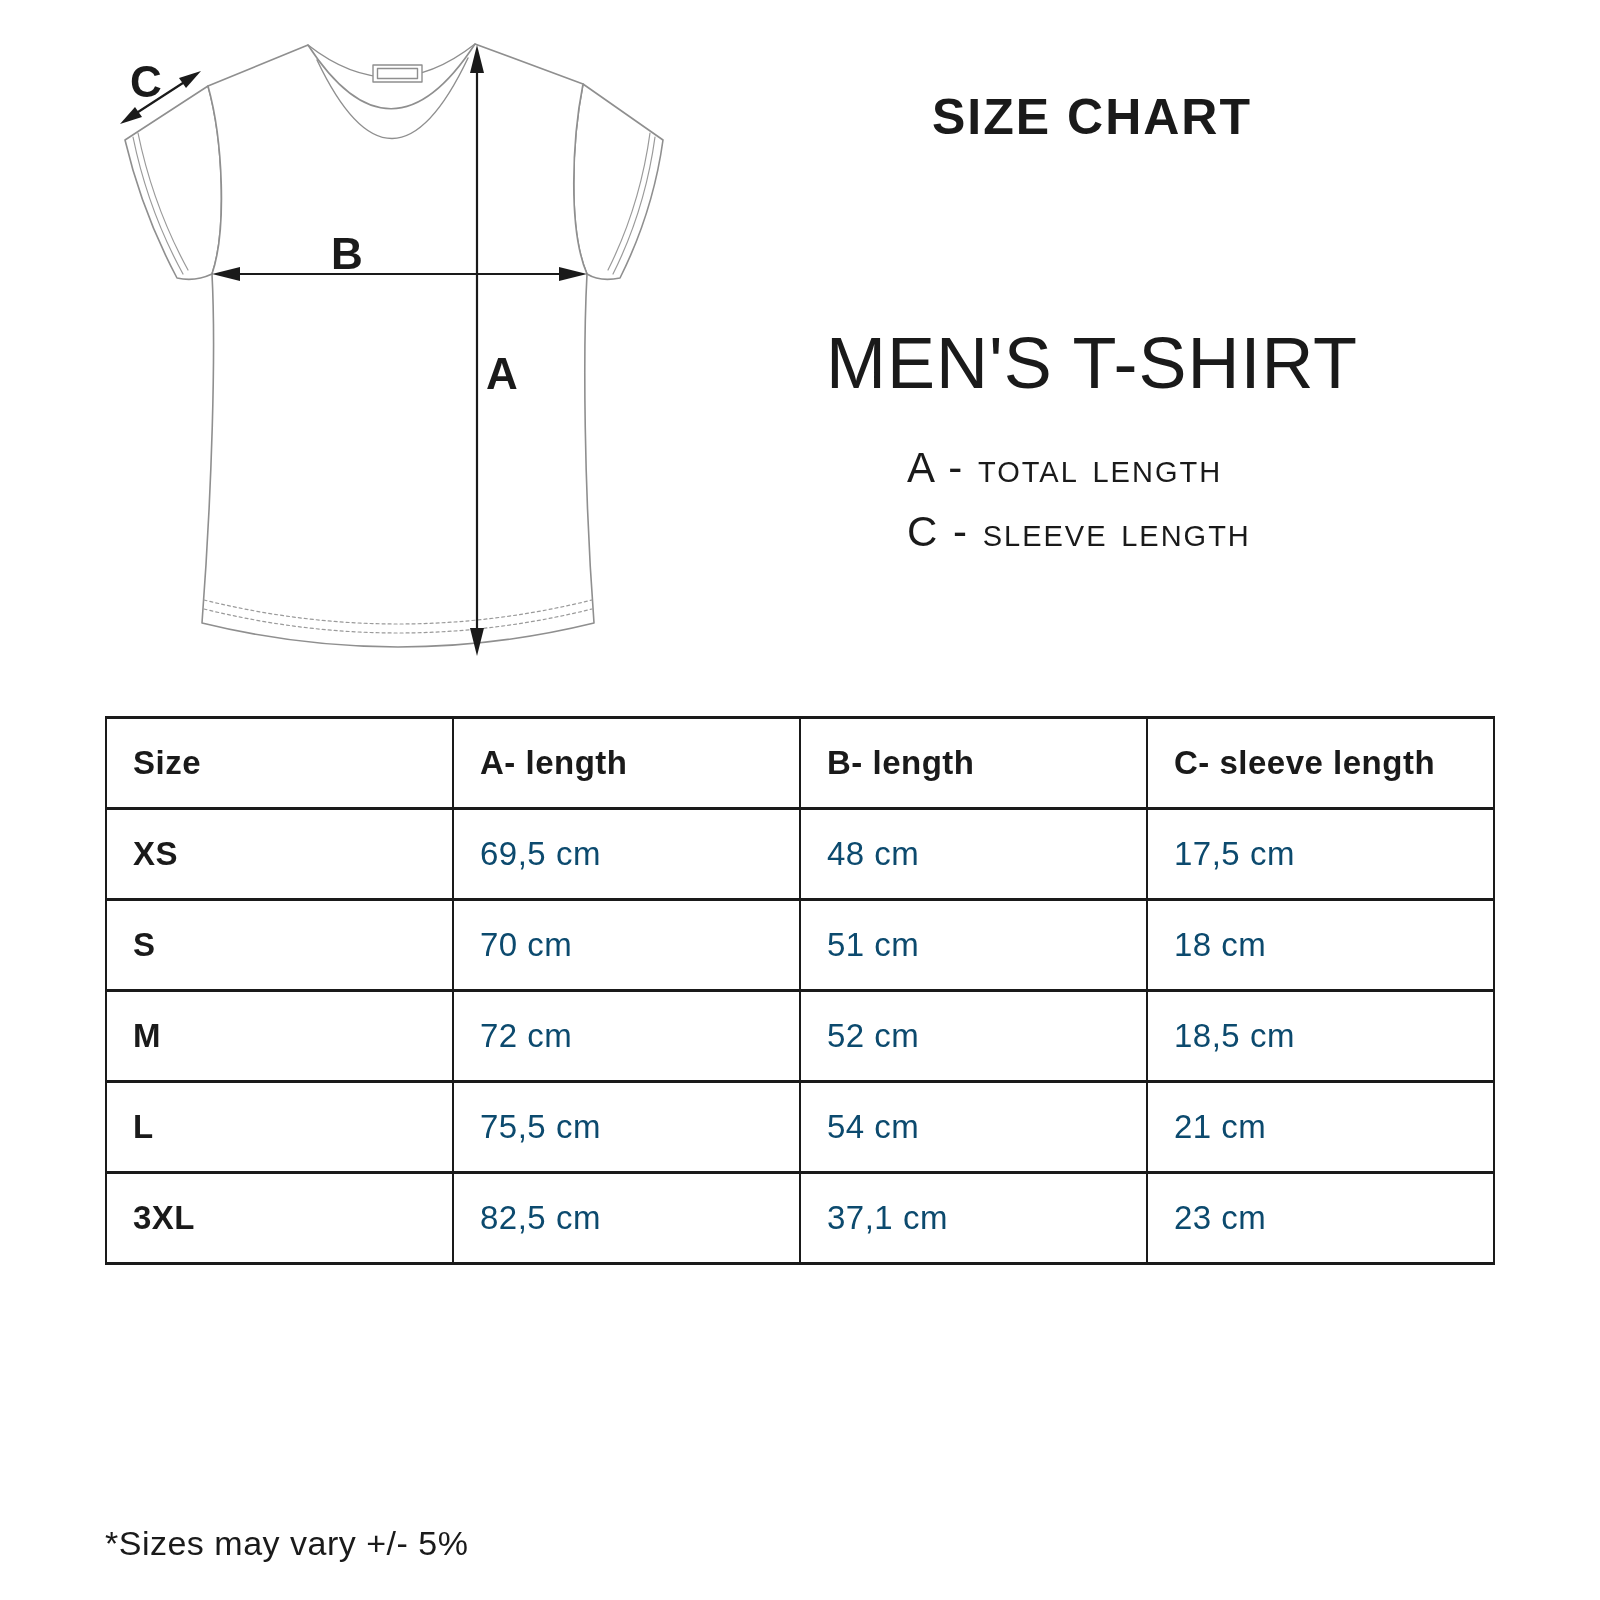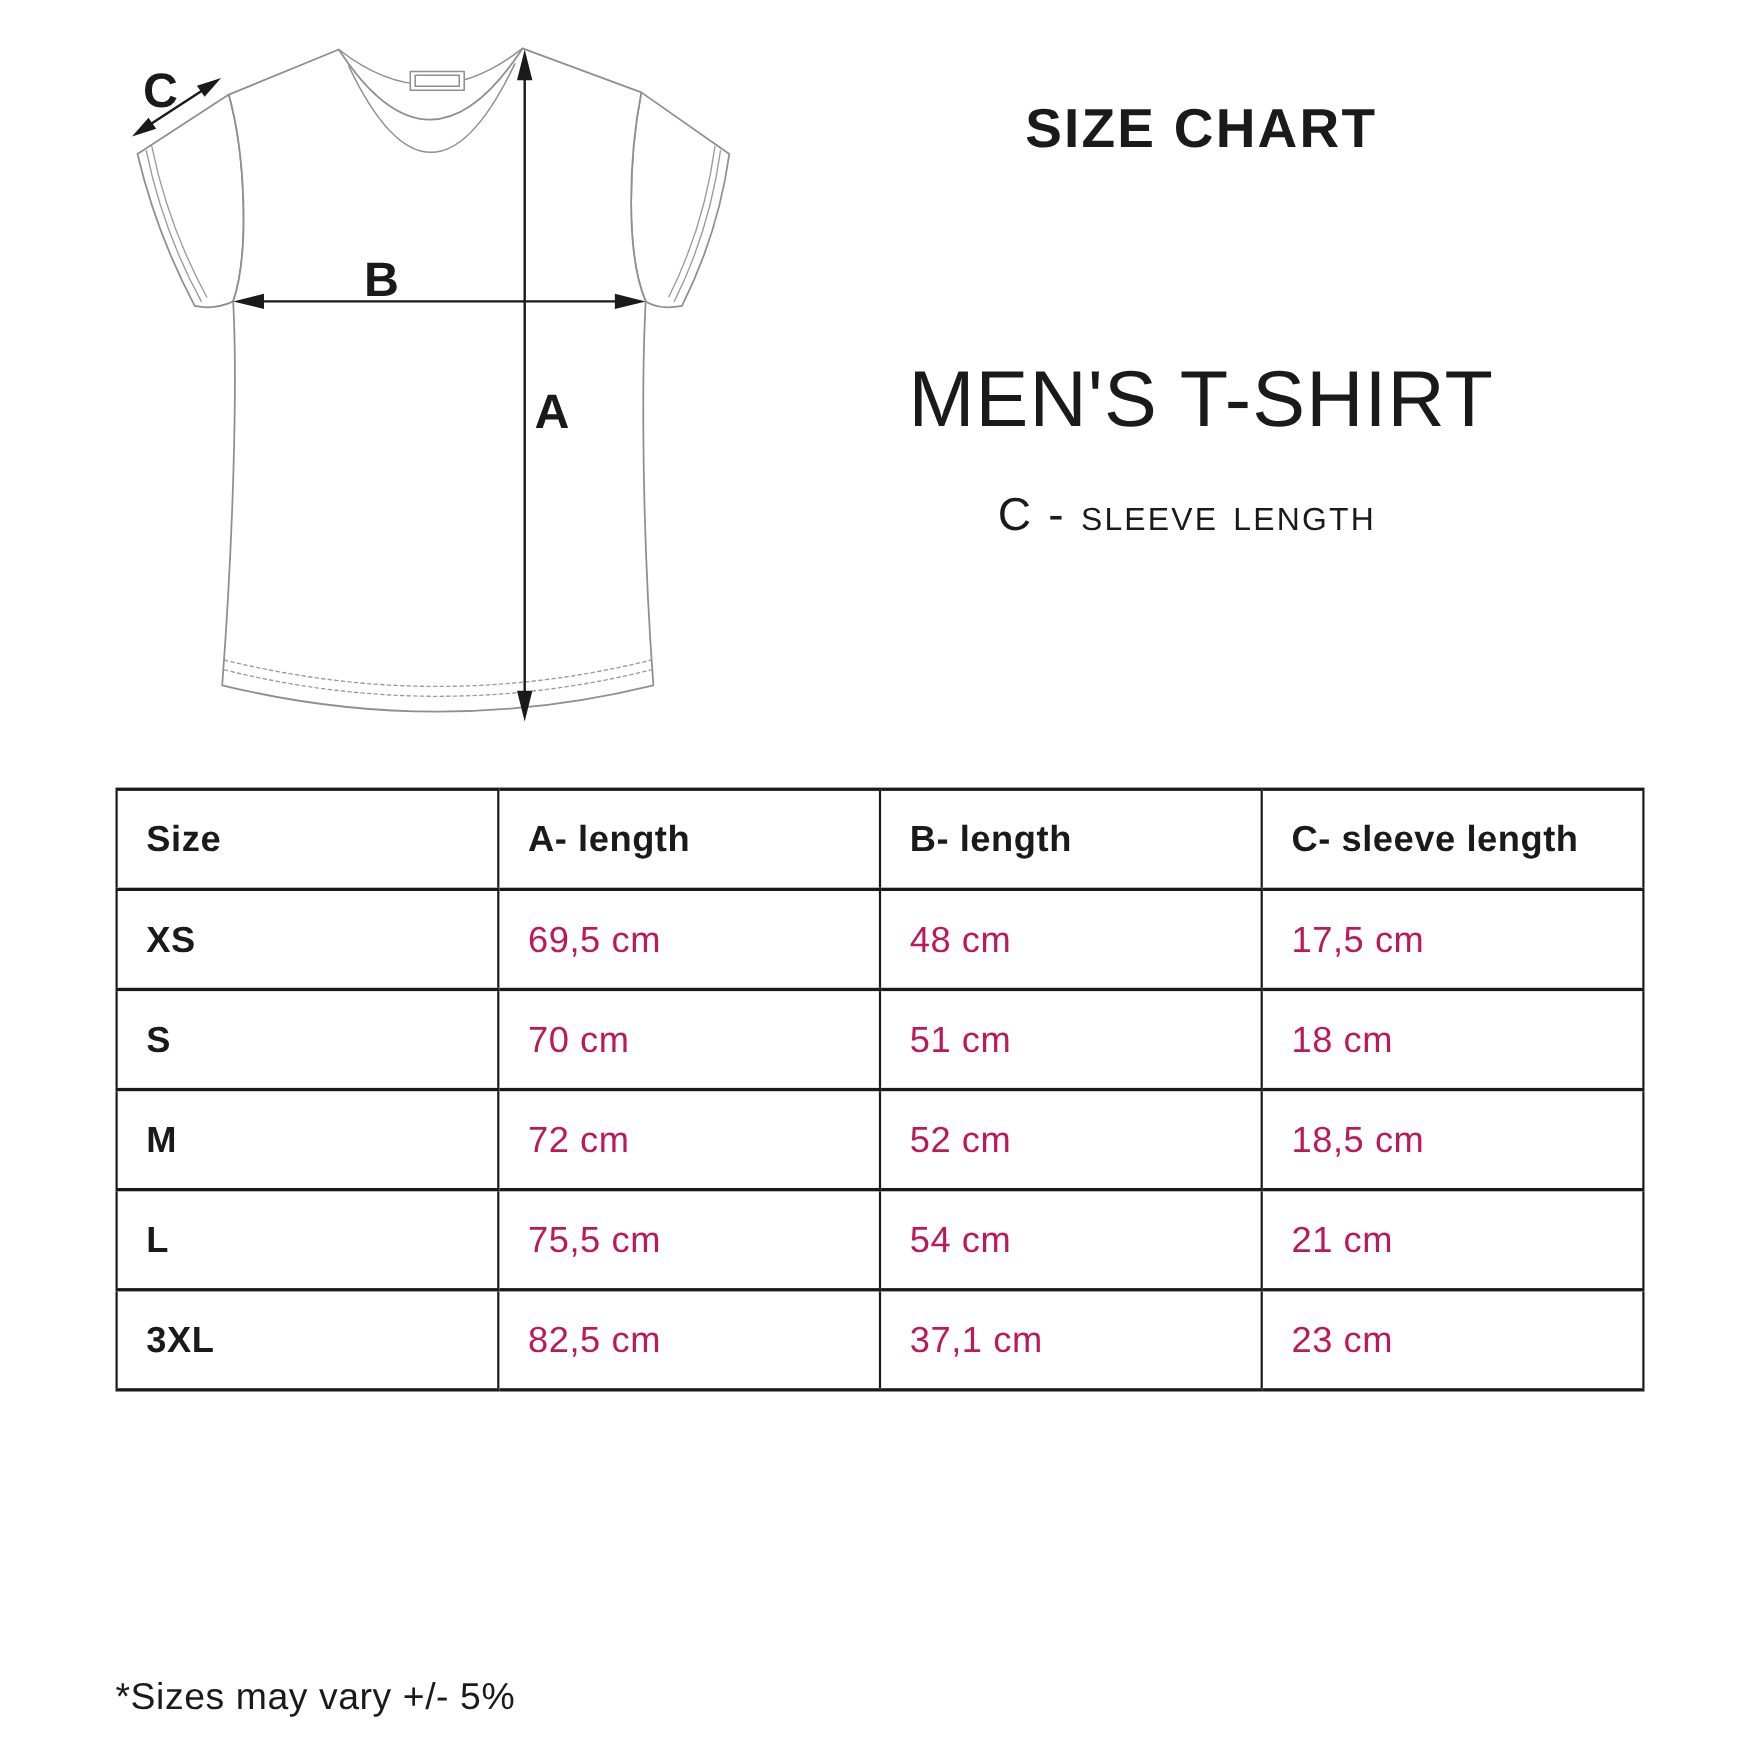--- a/index.html
+++ b/index.html
@@ -73,21 +73,21 @@
     border-bottom-width: 3px;
     height: 91px;
     padding-left: 26px;
     text-align: left;
     vertical-align: middle;
     font-size: 33px;
     letter-spacing: 0.5px;
   }
   .size-table th { font-weight: 700; }
   .size-table td.size-cell { font-weight: 700; }
-  .size-table td.value-cell { font-weight: 400; color: #be185d; }
+  .size-table td.value-cell { font-weight: 400; color: #0c4a6e; }
 
   .footnote {
     position: absolute;
     left: 105px;
     top: 1524px;
     font-size: 34px;
     font-weight: 400;
     letter-spacing: 0.5px;
   }
 </style>
@@ -152,20 +152,21 @@
     <text x="406" y="369">A</text>
     <text x="251" y="249">B</text>
     <text x="50" y="77">C</text>
   </g>
 </svg>
 
 <div class="page-title">SIZE CHART</div>
 <div class="product-title">MEN'S T-SHIRT</div>
 
 <div class="legend">
+  <div class="legend-item">A - total length</div>
   <div class="legend-item">C - sleeve length</div>
 </div>
 
 <table class="size-table">
   <thead>
     <tr>
       <th>Size</th>
       <th>A- length</th>
       <th>B- length</th>
       <th>C- sleeve length</th>

